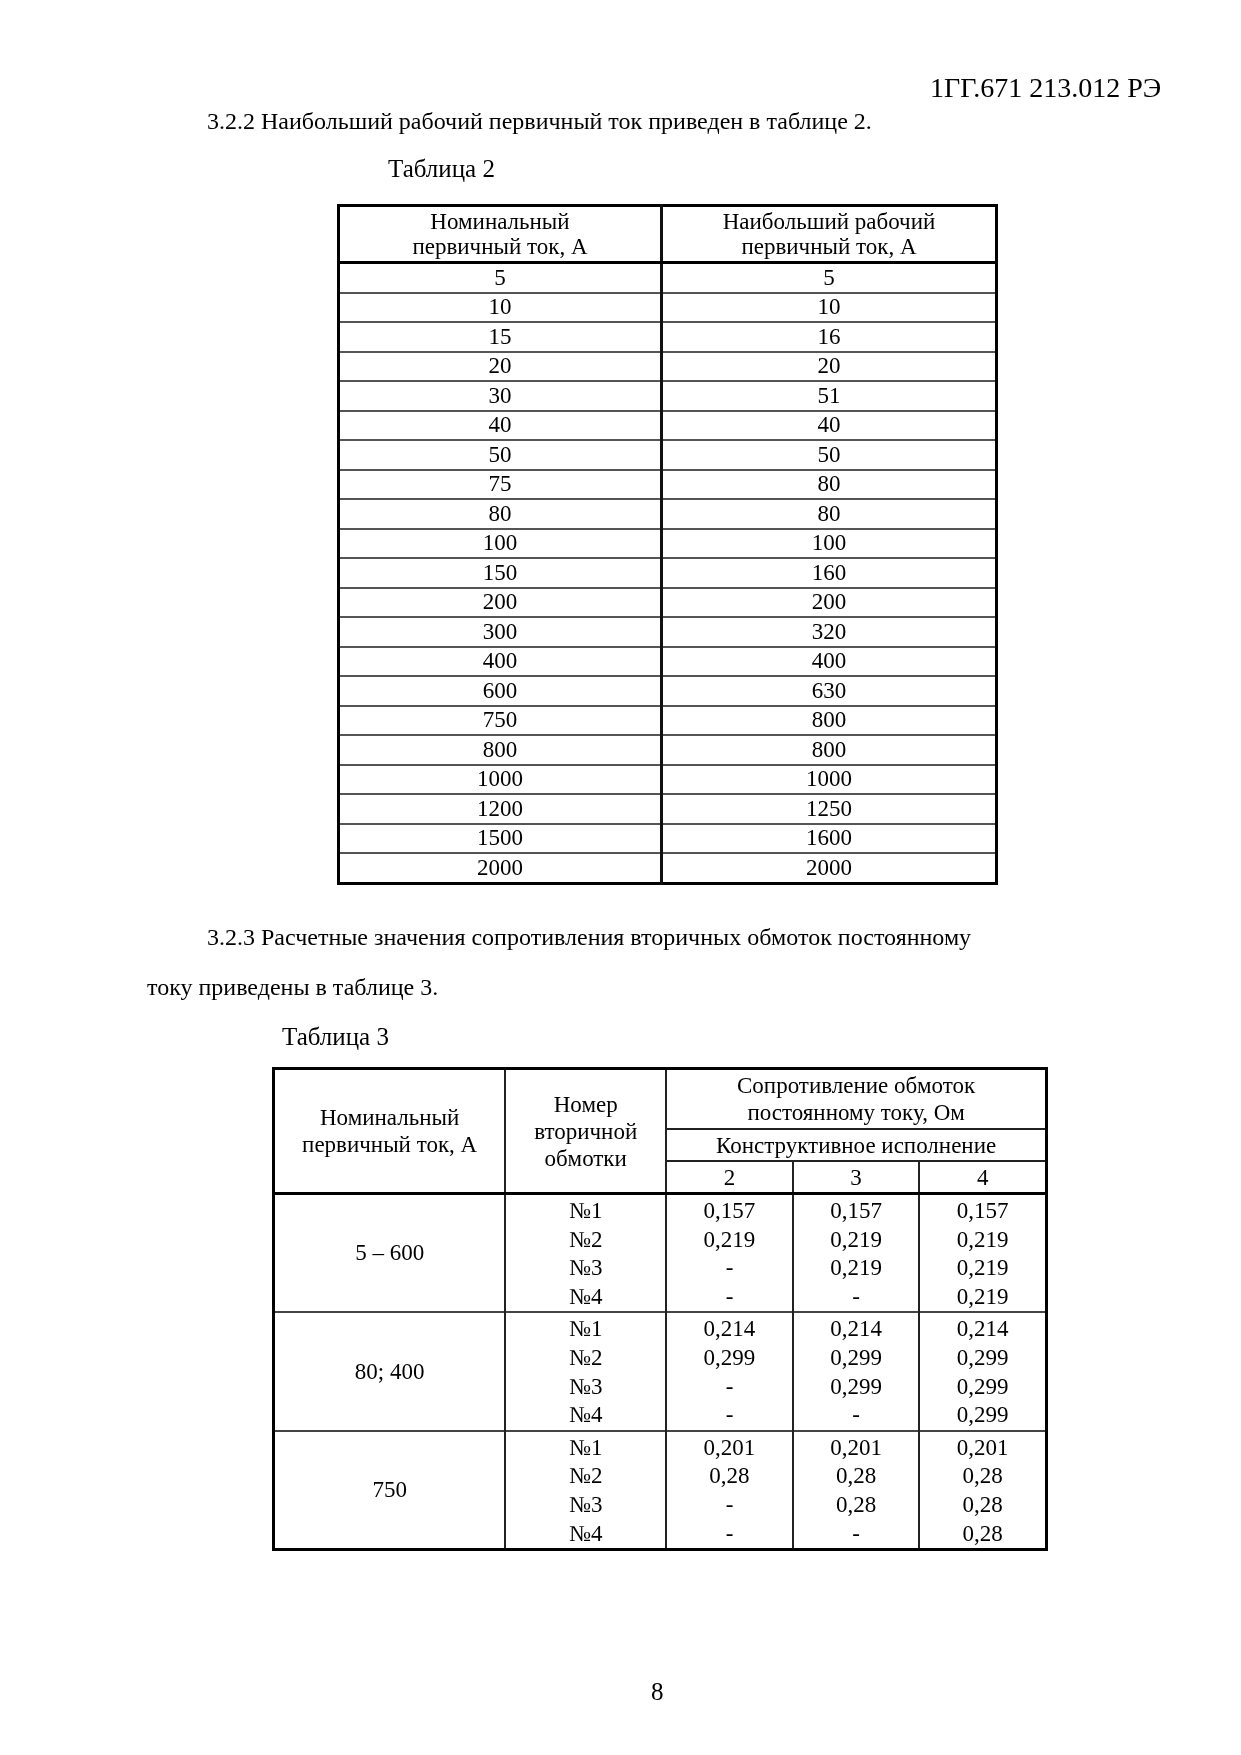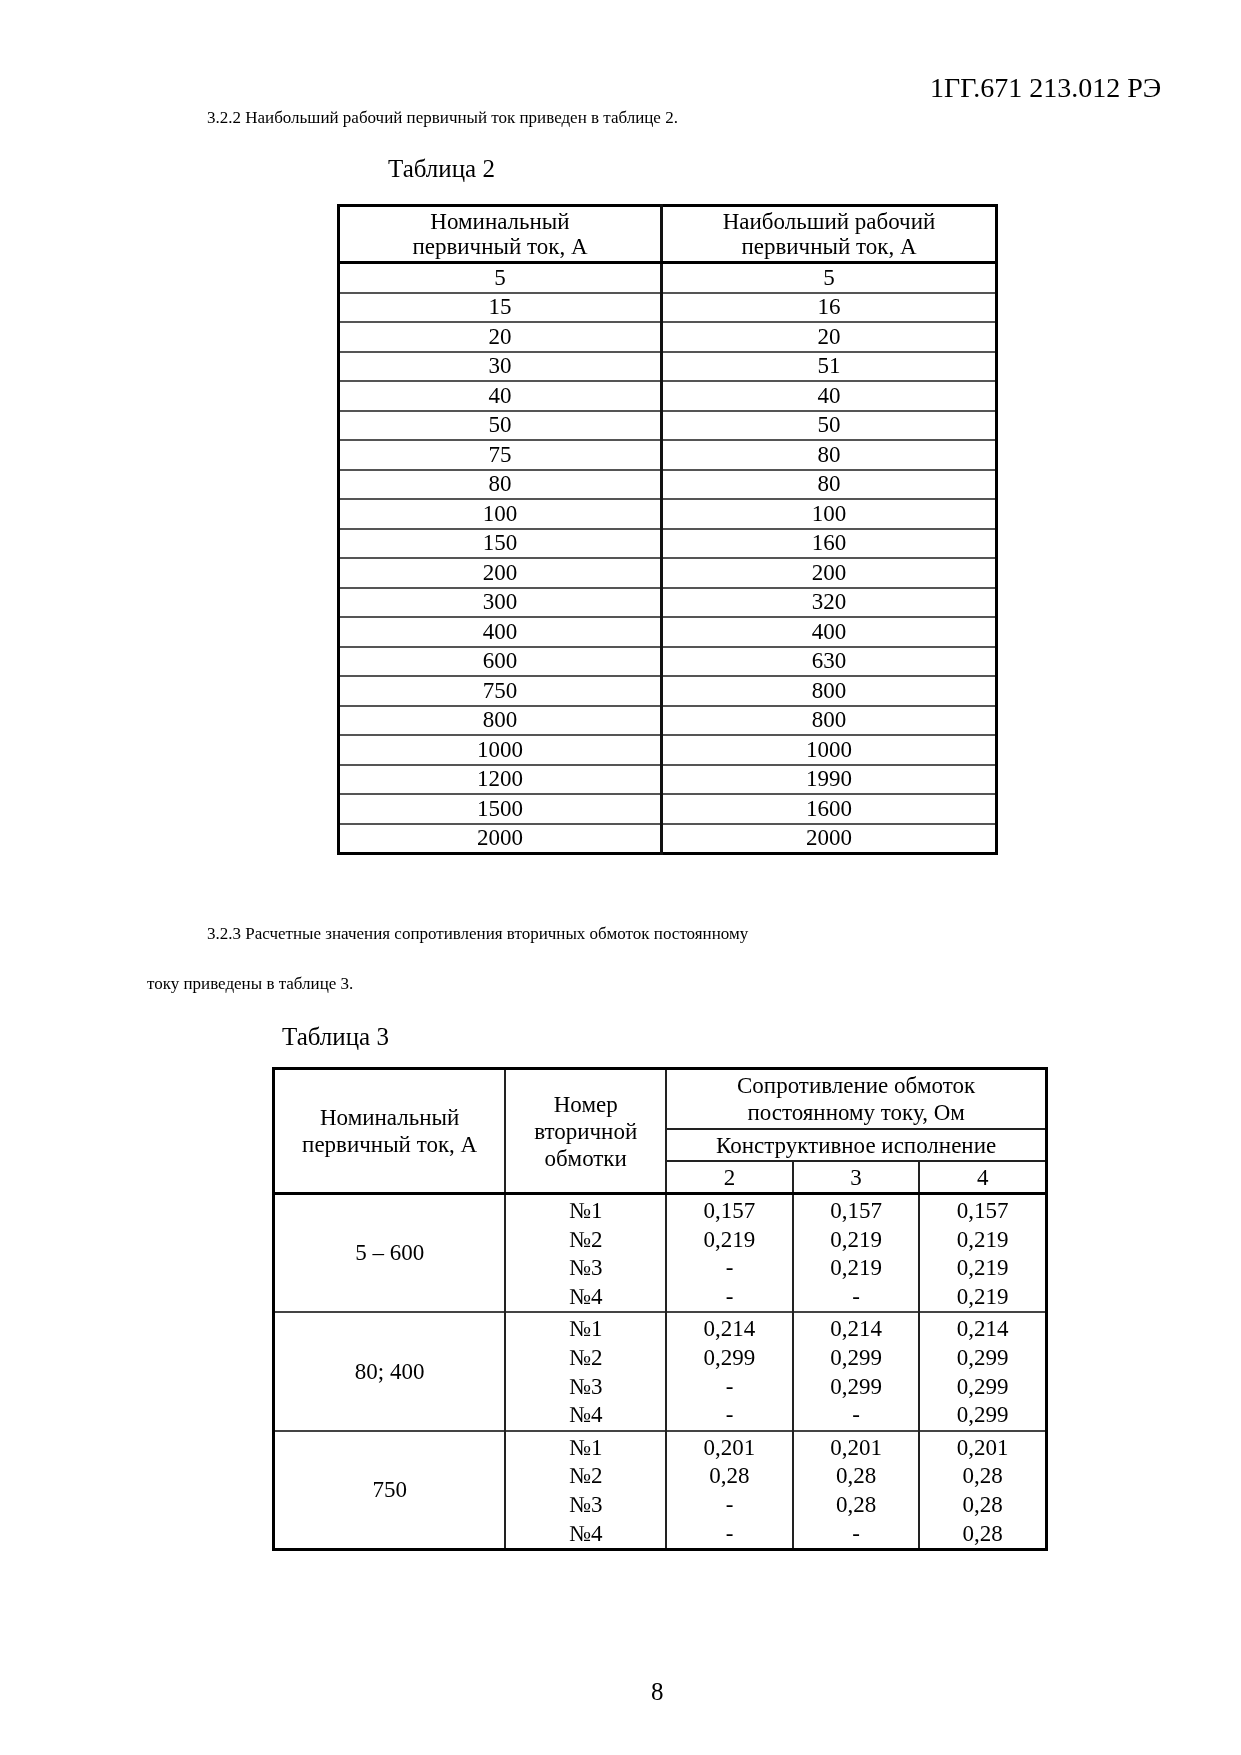--- a/index.html
+++ b/index.html
@@ -2,21 +2,21 @@
 <html><head>
 <meta charset="utf-8">
 <style>
   html, body { margin: 0; padding: 0; background: #ffffff; }
   body {
     width: 1241px; height: 1755px; position: relative; overflow: hidden;
     font-family: "Liberation Serif", "DejaVu Serif", serif; color: #000;
   }
   .abs { position: absolute; }
   .docnum { left: 930px; top: 72px; font-size: 28px; white-space: nowrap; }
-  .para { font-size: 17px; white-space: nowrap; font-family: Liberation Serif, serif; }
+  .para { font-size: 24px; white-space: nowrap; font-family: Liberation Serif, serif; }
   .p1 { left: 207px; top: 108px; }
   .cap { font-size: 25px; white-space: nowrap; }
   .cap2 { left: 340px; top: 155px; margin-left: 48px; }
   .p2a { left: 207px; top: 924px; }
   .p2b { left: 147px; top: 974px; }
   .cap3 { left: 282px; top: 1023px; }
 
   table { border-collapse: collapse; font-size: 23px; }
   td, th { font-weight: normal; text-align: center; padding: 0; }
 
@@ -61,20 +61,24 @@
         <span class="line">первичный ток, А</span>
       </th>
     </tr>
   </thead>
   <tbody id="t2body">
       <tr>
         <td class="c1">5</td>
         <td>5</td>
       </tr>
       <tr>
+        <td class="c1">10</td>
+        <td>10</td>
+      </tr>
+      <tr>
         <td class="c1">15</td>
         <td>16</td>
       </tr>
       <tr>
         <td class="c1">20</td>
         <td>20</td>
       </tr>
       <tr>
         <td class="c1">30</td>
         <td>51</td>
@@ -126,21 +130,21 @@
       <tr>
         <td class="c1">800</td>
         <td>800</td>
       </tr>
       <tr>
         <td class="c1">1000</td>
         <td>1000</td>
       </tr>
       <tr>
         <td class="c1">1200</td>
-        <td>1990</td>
+        <td>1250</td>
       </tr>
       <tr>
         <td class="c1">1500</td>
         <td>1600</td>
       </tr>
       <tr>
         <td class="c1">2000</td>
         <td>2000</td>
       </tr>
     </tbody>

